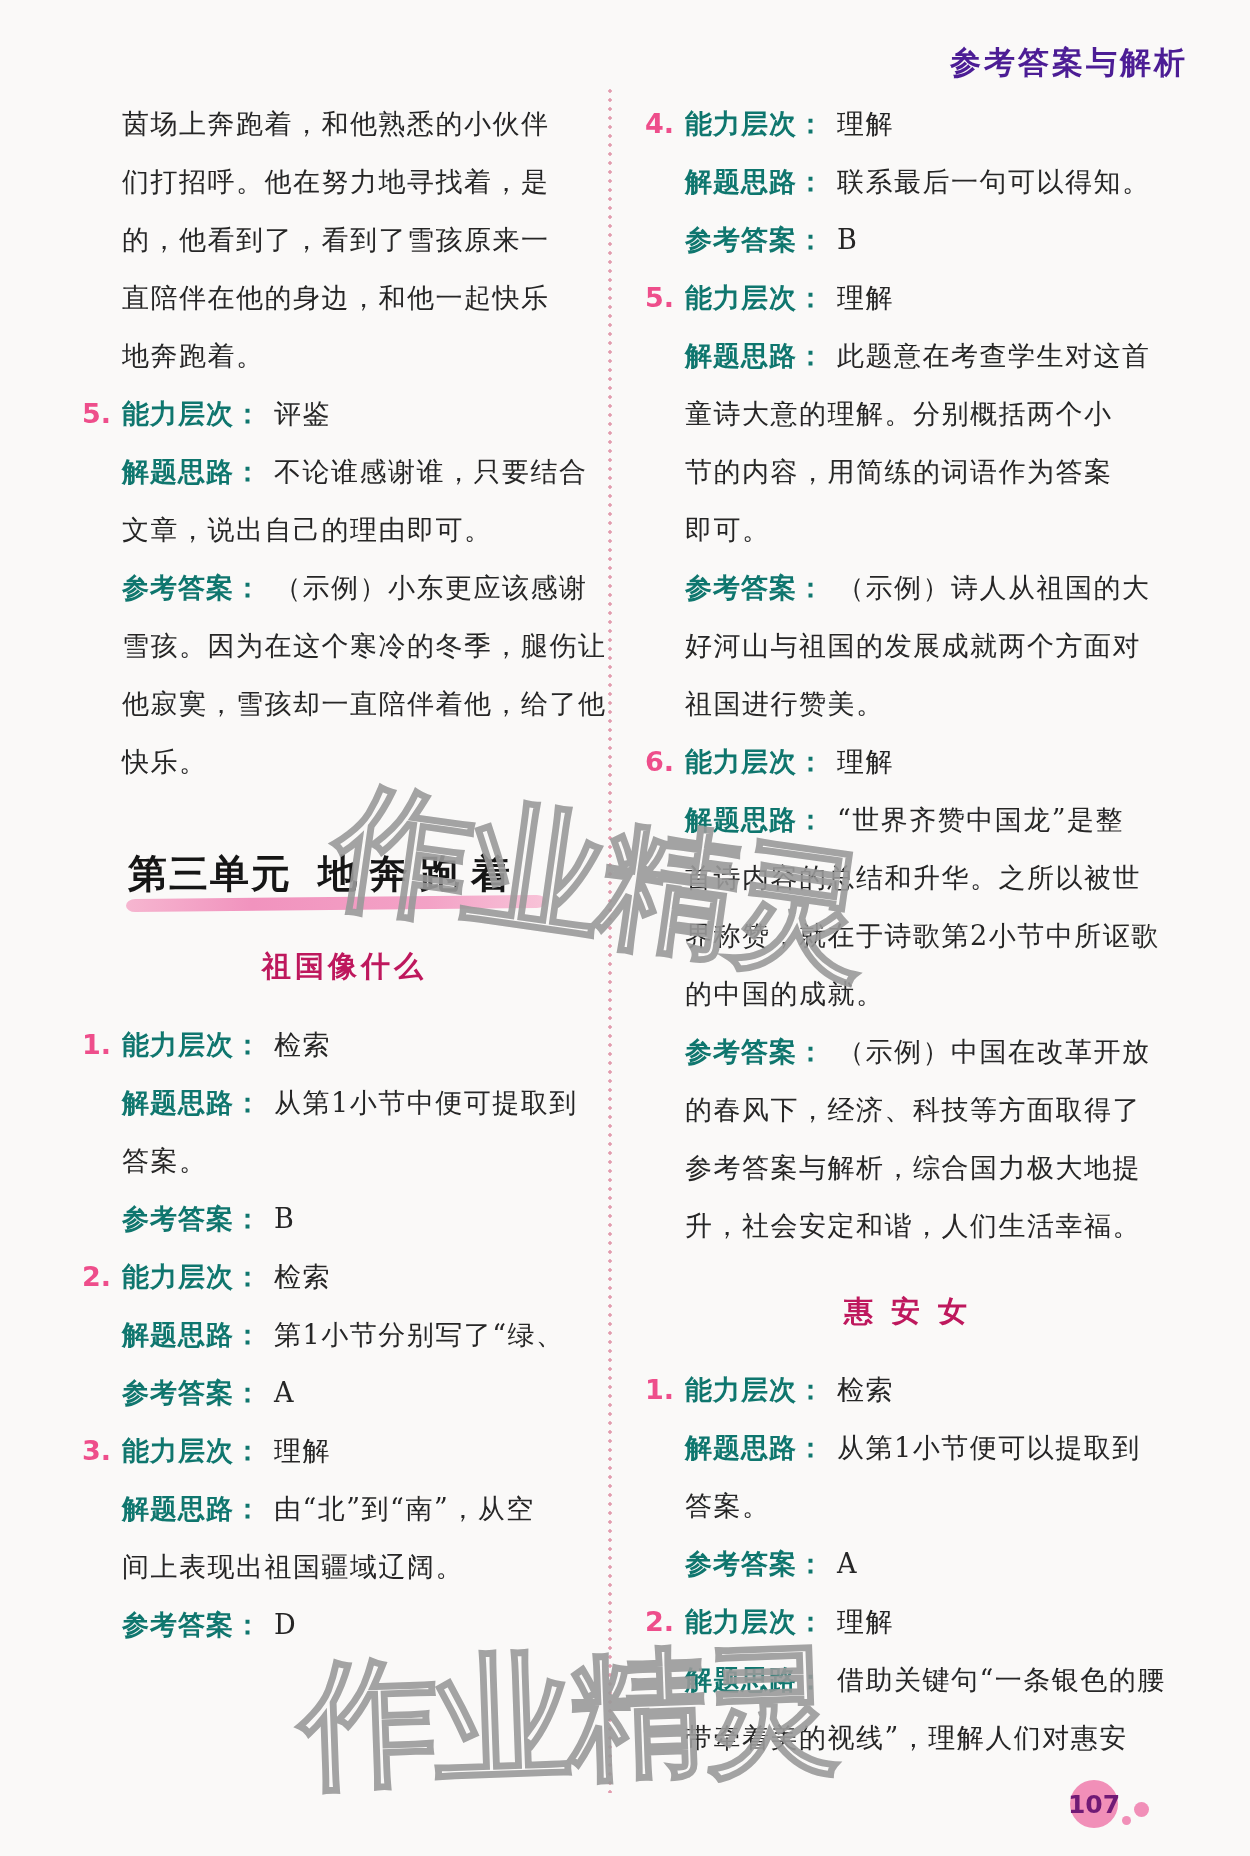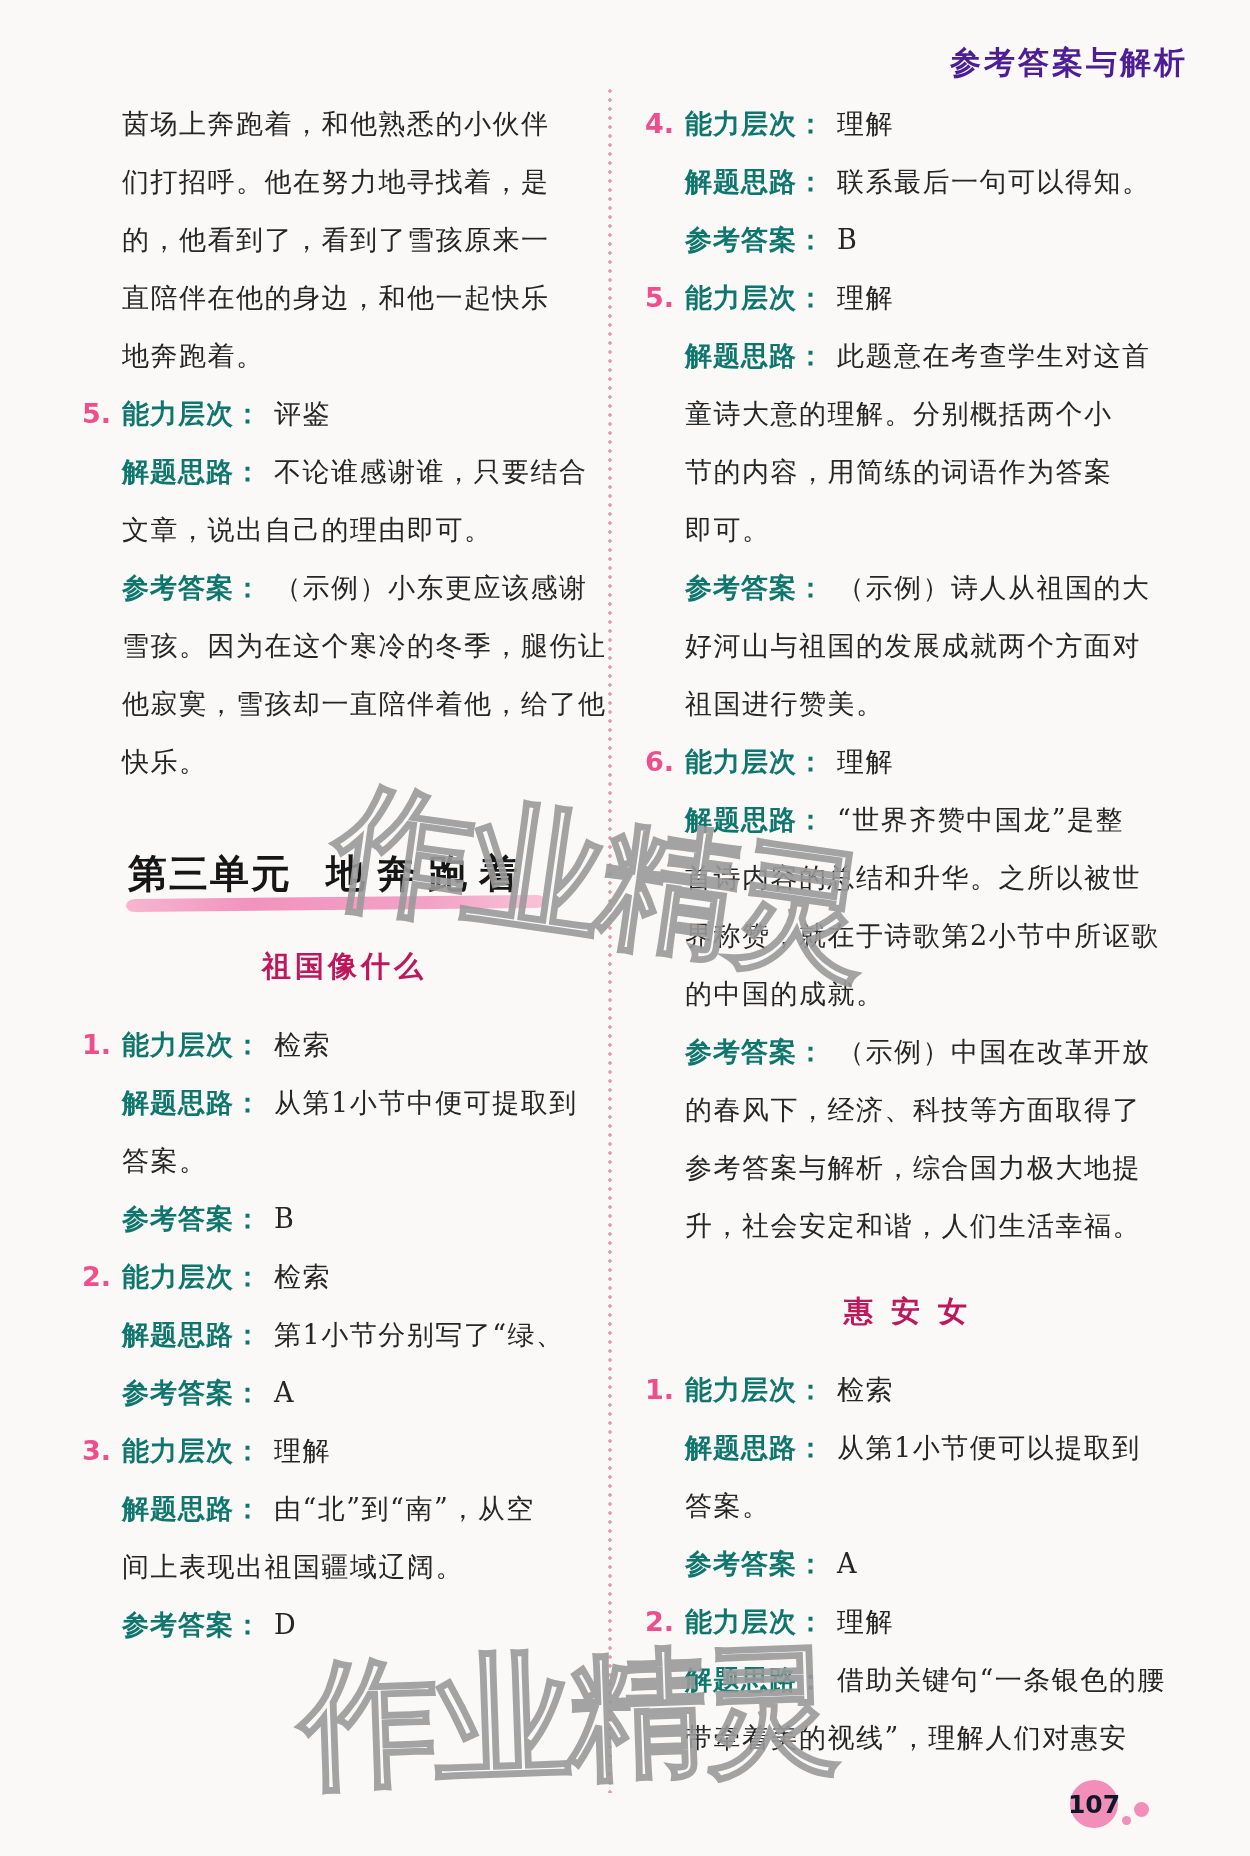--- a/index.html
+++ b/index.html
@@ -44,21 +44,21 @@
     font-weight:700;color:#0f766e;
     letter-spacing:1px;margin-right:12px;
   }
   .unit-heading{
     position:relative;
     margin:54px 0 0 6px;height:58px;line-height:58px;
     font-family:"DejaVu Sans", sans-serif;
     font-weight:800;font-size:39px;color:#161616;
     white-space:nowrap;
   }
-  .unit-heading .unit{letter-spacing:2px;margin-right:34px;}
+  .unit-heading .unit{letter-spacing:2px;margin-right:26px;}
   .unit-heading .title{letter-spacing:12px;}
   .unit-underline{
     height:13px;width:420px;
     margin:-6px 0 2px 4px;
     background:linear-gradient(90deg,#f6b6d0,#f193be 30%,#f3a2c6 72%,#f8c3d8);
     border-radius:10px/7px;
     transform:rotate(-0.6deg);
   }
   .sub-heading{
     margin:34px 0 28px 0;height:44px;line-height:44px;
@@ -77,21 +77,21 @@
     letter-spacing:-4px;white-space:nowrap;
     opacity:.9;pointer-events:none;
   }
   #watermark-middle{left:332px;top:812px;transform:rotate(8deg);}
   #watermark-bottom{left:300px;top:1648px;transform:rotate(-2deg);}
   
   .page-badge{position:absolute;left:1070px;top:1780px;z-index:7;}
   .badge-circle{
     width:48px;height:48px;border-radius:50%;
     background:#f18fb8;
-    color:#0f172a;font-family:"DejaVu Sans", sans-serif;
+    color:#701a75;font-family:"DejaVu Sans", sans-serif;
     font-weight:700;font-size:25px;
     display:flex;align-items:center;justify-content:center;
     letter-spacing:0;
   }
   .badge-dot-small{
     position:absolute;left:52px;top:36px;
     width:9px;height:9px;border-radius:50%;background:#f18fb8;
   }
   .badge-dot-big{
     position:absolute;left:64px;top:22px;

